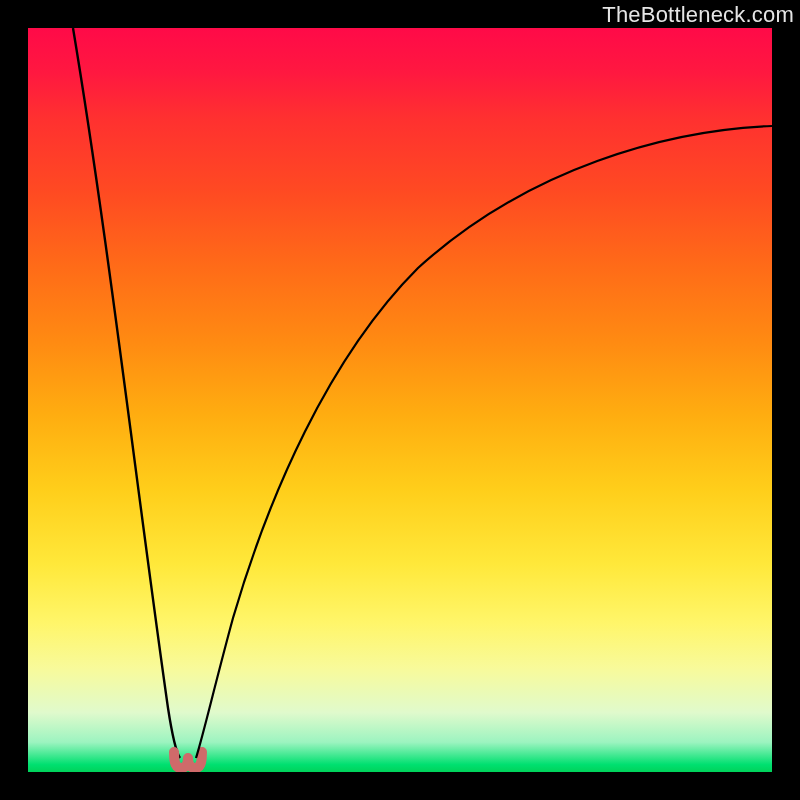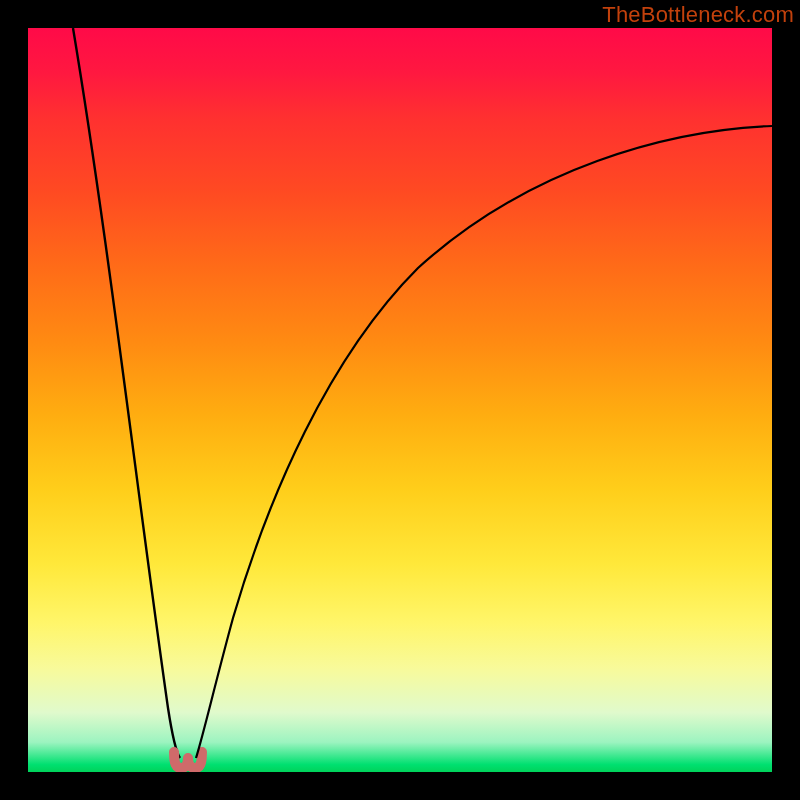--- a/index.html
+++ b/index.html
@@ -43,21 +43,21 @@
   }
   svg.curves {
     position: absolute;
     inset: 0;
   }
   .watermark {
     position: absolute;
     top: 2px;
     right: 6px;
     font-size: 22px;
-    color: #c2410c;
+    color: #e5e5e5;
     font-weight: 400;
     letter-spacing: 0.2px;
   }
 </style>
 </head>
 <body>
 
 <div class="frame">
   <div class="gradient"></div>
 

